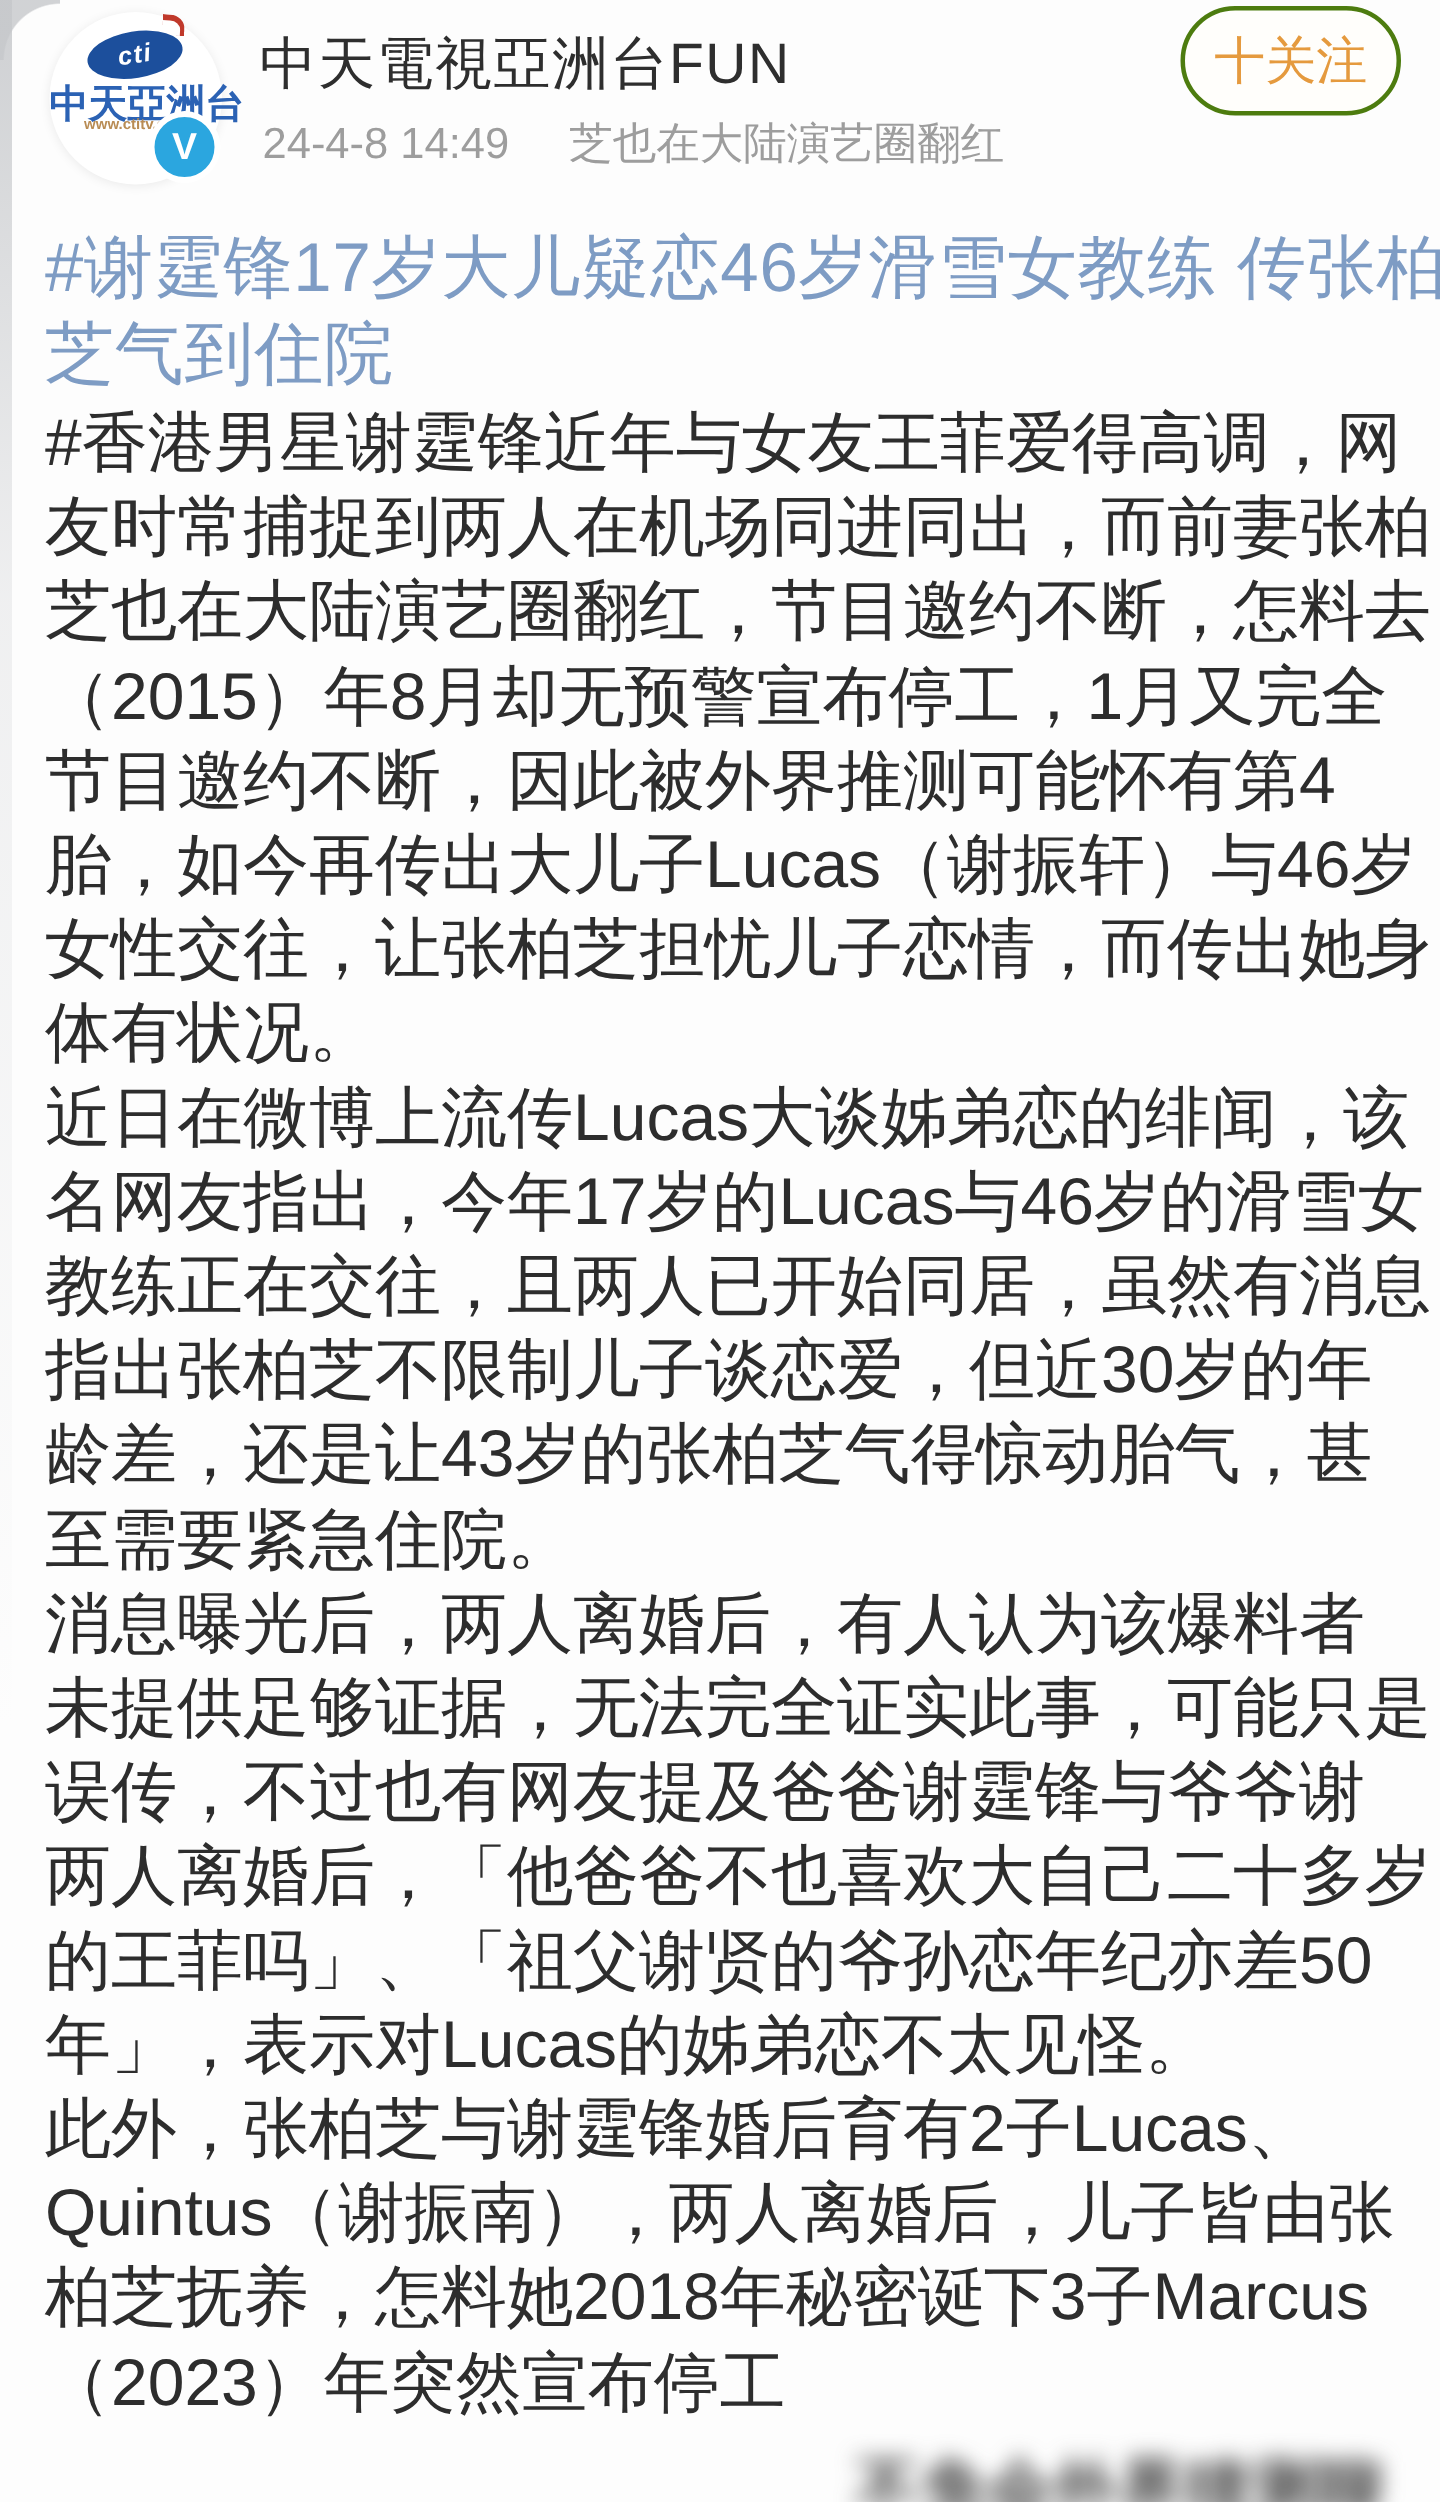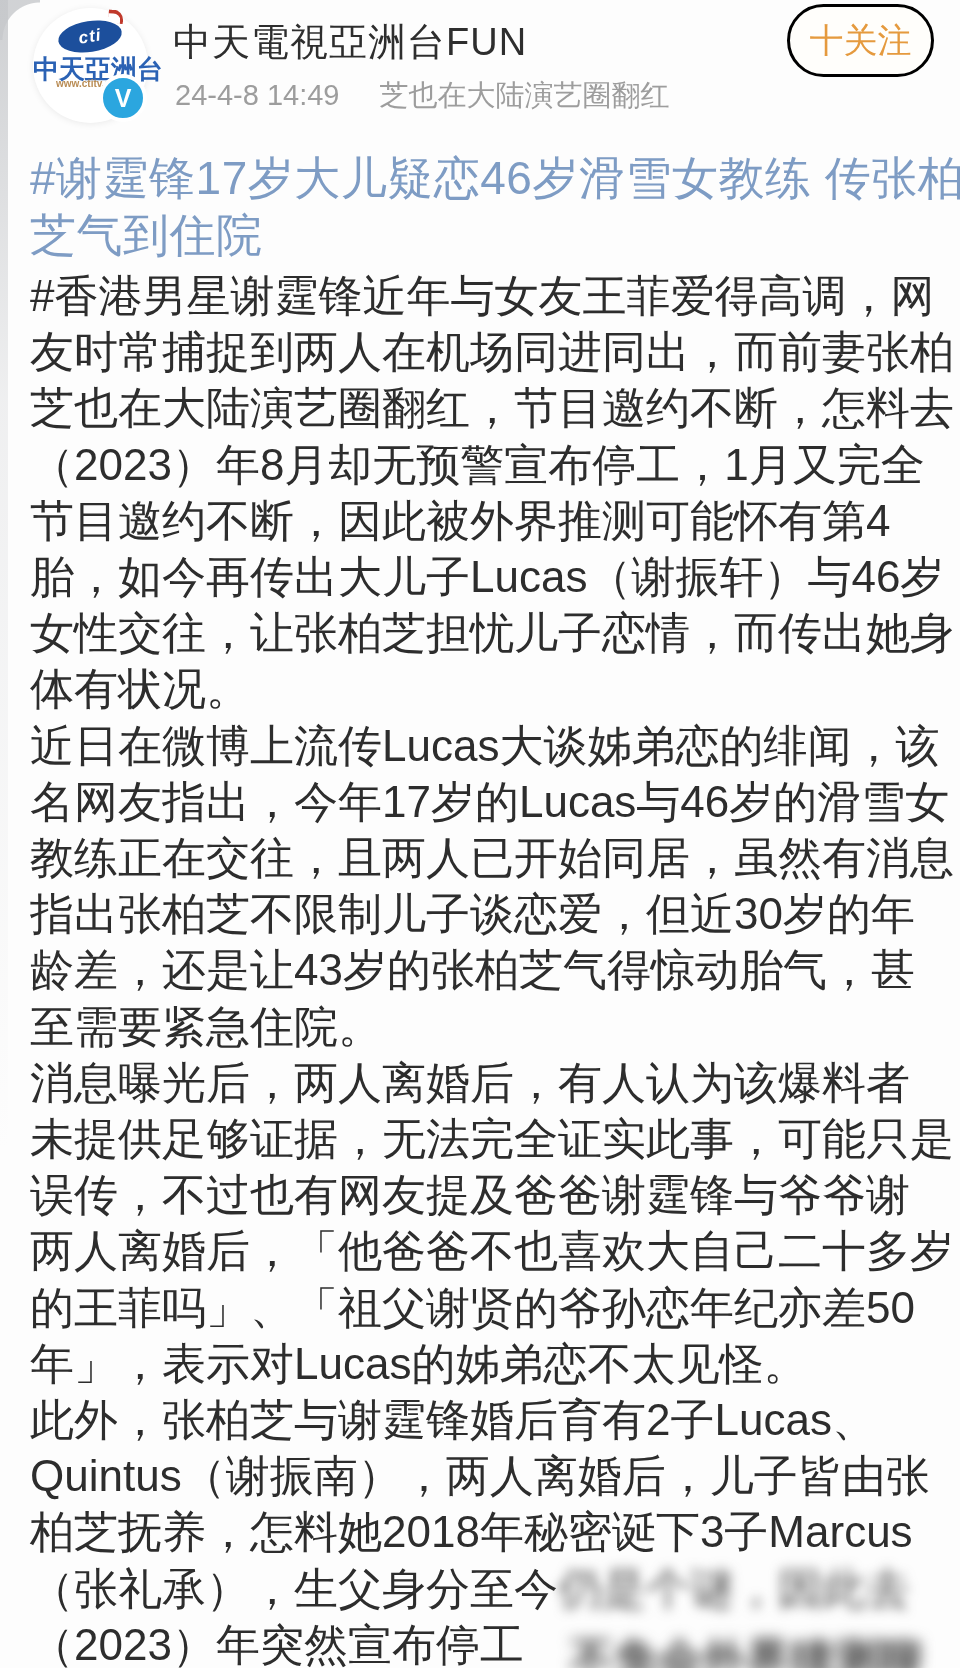--- a/index.html
+++ b/index.html
@@ -56,21 +56,21 @@
     position:absolute; left:173px; top:17px;
     font-size:38px; color:#2e2e2e; letter-spacing:1px; white-space:nowrap;
   }
   .meta-row {
     position:absolute; left:175px; top:76px;
     font-size:29px; color:#9d9d9d; white-space:nowrap;
   }
   .meta-row .source { margin-left:32px; }
   .follow-btn {
     position:absolute; left:787px; top:4px; width:147px; height:73px;
-    box-sizing:border-box; border:3px solid #000000; border-radius:38px;
+    box-sizing:border-box; border:3px solid #4d7c0f; border-radius:38px;
     background:#fffefb; color:#e59a3e; font-size:34px;
     display:flex; align-items:center; justify-content:center;
     font-family:inherit; cursor:pointer; padding:0;
   }
 
   
   .title {
     position:absolute; left:30px; top:150px;
     font-size:46px; line-height:57px; color:#7e9cc4;
     letter-spacing:.5px;
@@ -123,39 +123,38 @@
 
   <div class="title">
     <div class="t-line">#谢霆锋17岁大儿疑恋46岁滑雪女教练 传张柏</div>
     <div class="t-line">芝气到住院</div>
   </div>
 
   <div class="body-text">
     <div class="line">#香港男星谢霆锋近年与女友王菲爱得高调，网</div>
     <div class="line">友时常捕捉到两人在机场同进同出，而前妻张柏</div>
     <div class="line">芝也在大陆演艺圈翻红，节目邀约不断，怎料去</div>
-    <div class="line">（2023）年8月却无预警宣布停工，1月又完全</div>
+    <div class="line">（2015）年8月却无预警宣布停工，1月又完全</div>
     <div class="line">节目邀约不断，因此被外界推测可能怀有第4</div>
     <div class="line">胎，如今再传出大儿子Lucas（谢振轩）与46岁</div>
     <div class="line">女性交往，让张柏芝担忧儿子恋情，而传出她身</div>
     <div class="line">体有状况。</div>
     <div class="line">近日在微博上流传Lucas大谈姊弟恋的绯闻，该</div>
     <div class="line">名网友指出，今年17岁的Lucas与46岁的滑雪女</div>
     <div class="line">教练正在交往，且两人已开始同居，虽然有消息</div>
     <div class="line">指出张柏芝不限制儿子谈恋爱，但近30岁的年</div>
     <div class="line">龄差，还是让43岁的张柏芝气得惊动胎气，甚</div>
     <div class="line">至需要紧急住院。</div>
     <div class="line">消息曝光后，两人离婚后，有人认为该爆料者</div>
     <div class="line">未提供足够证据，无法完全证实此事，可能只是</div>
     <div class="line">误传，不过也有网友提及爸爸谢霆锋与爷爷谢</div>
     <div class="line">两人离婚后，「他爸爸不也喜欢大自己二十多岁</div>
     <div class="line">的王菲吗」、「祖父谢贤的爷孙恋年纪亦差50</div>
     <div class="line">年」，表示对Lucas的姊弟恋不太见怪。</div>
     <div class="line">此外，张柏芝与谢霆锋婚后育有2子Lucas、</div>
     <div class="line">Quintus（谢振南），两人离婚后，儿子皆由张</div>
     <div class="line">柏芝抚养，怎料她2018年秘密诞下3子Marcus</div>
-    <div class="line"><span>（张礼承），生父身分至今</span><span class="blur-inline">仍是个谜，因此去</span></div>
     <div class="line">（2023）年突然宣布停工</div>
   </div>
 
   <div class="watermark-blur">不免会外界猜测聊</div>
 
 </div>
 
 </body></html>

